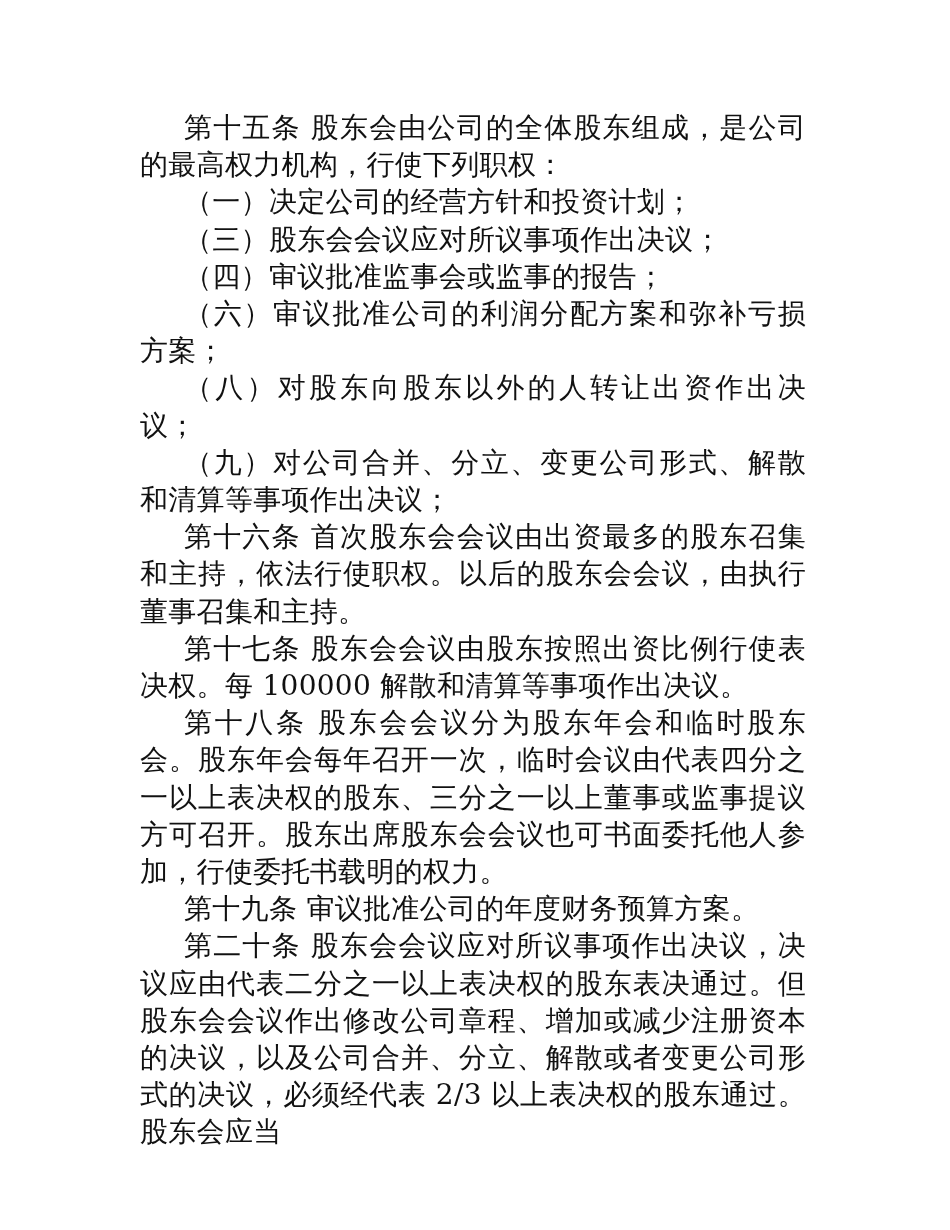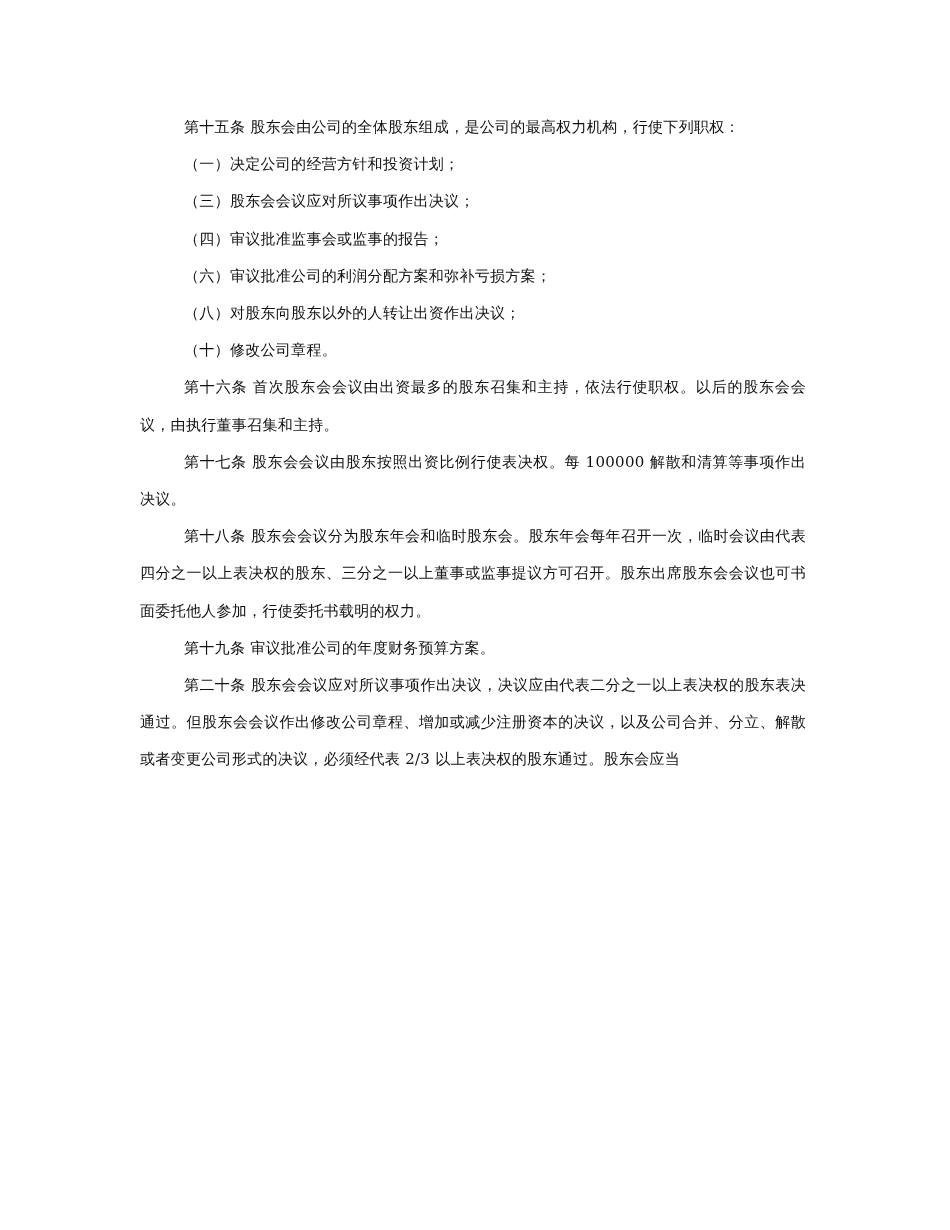--- a/index.html
+++ b/index.html
@@ -3,37 +3,37 @@
 <meta charset="utf-8">
 <style>
   html, body { margin: 0; padding: 0; background: #ffffff; }
   body { width: 950px; height: 1230px; overflow: hidden; position: relative; }
   .page {
     position: absolute;
     left: 140px;
     top: 109px;
     width: 666px;
     font-family: "DejaVu Serif", "Liberation Serif", serif;
-    font-size: 15px;
+    font-size: 28px;
     line-height: 37.2px;
     color: #111111;
     letter-spacing: 0.3px;
   }
   .para { margin: 0; padding: 0; text-indent: 44px; text-align: justify; }
   .para.item { text-indent: 44px; }
 </style>
 </head>
 <body>
 
 <div class="page">
   <p class="para">第十五条 股东会由公司的全体股东组成，是公司的最高权力机构，行使下列职权：</p>
   <p class="para item">（一）决定公司的经营方针和投资计划；</p>
   <p class="para item">（三）股东会会议应对所议事项作出决议；</p>
   <p class="para item">（四）审议批准监事会或监事的报告；</p>
   <p class="para item">（六）审议批准公司的利润分配方案和弥补亏损方案；</p>
   <p class="para item">（八）对股东向股东以外的人转让出资作出决议；</p>
-  <p class="para item">（十）修改公司章程。</p>
+  <p class="para item">（九）对公司合并、分立、变更公司形式、解散和清算等事项作出决议；</p>
   <p class="para">第十六条 首次股东会会议由出资最多的股东召集和主持，依法行使职权。以后的股东会会议，由执行董事召集和主持。</p>
   <p class="para">第十七条 股东会会议由股东按照出资比例行使表决权。每 100000 解散和清算等事项作出决议。</p>
   <p class="para">第十八条 股东会会议分为股东年会和临时股东会。股东年会每年召开一次，临时会议由代表四分之一以上表决权的股东、三分之一以上董事或监事提议方可召开。股东出席股东会会议也可书面委托他人参加，行使委托书载明的权力。</p>
   <p class="para">第十九条 审议批准公司的年度财务预算方案。</p>
   <p class="para">第二十条 股东会会议应对所议事项作出决议，决议应由代表二分之一以上表决权的股东表决通过。但股东会会议作出修改公司章程、增加或减少注册资本的决议，以及公司合并、分立、解散或者变更公司形式的决议，必须经代表 2/3 以上表决权的股东通过。股东会应当</p>
 </div>
 
 </body></html>

